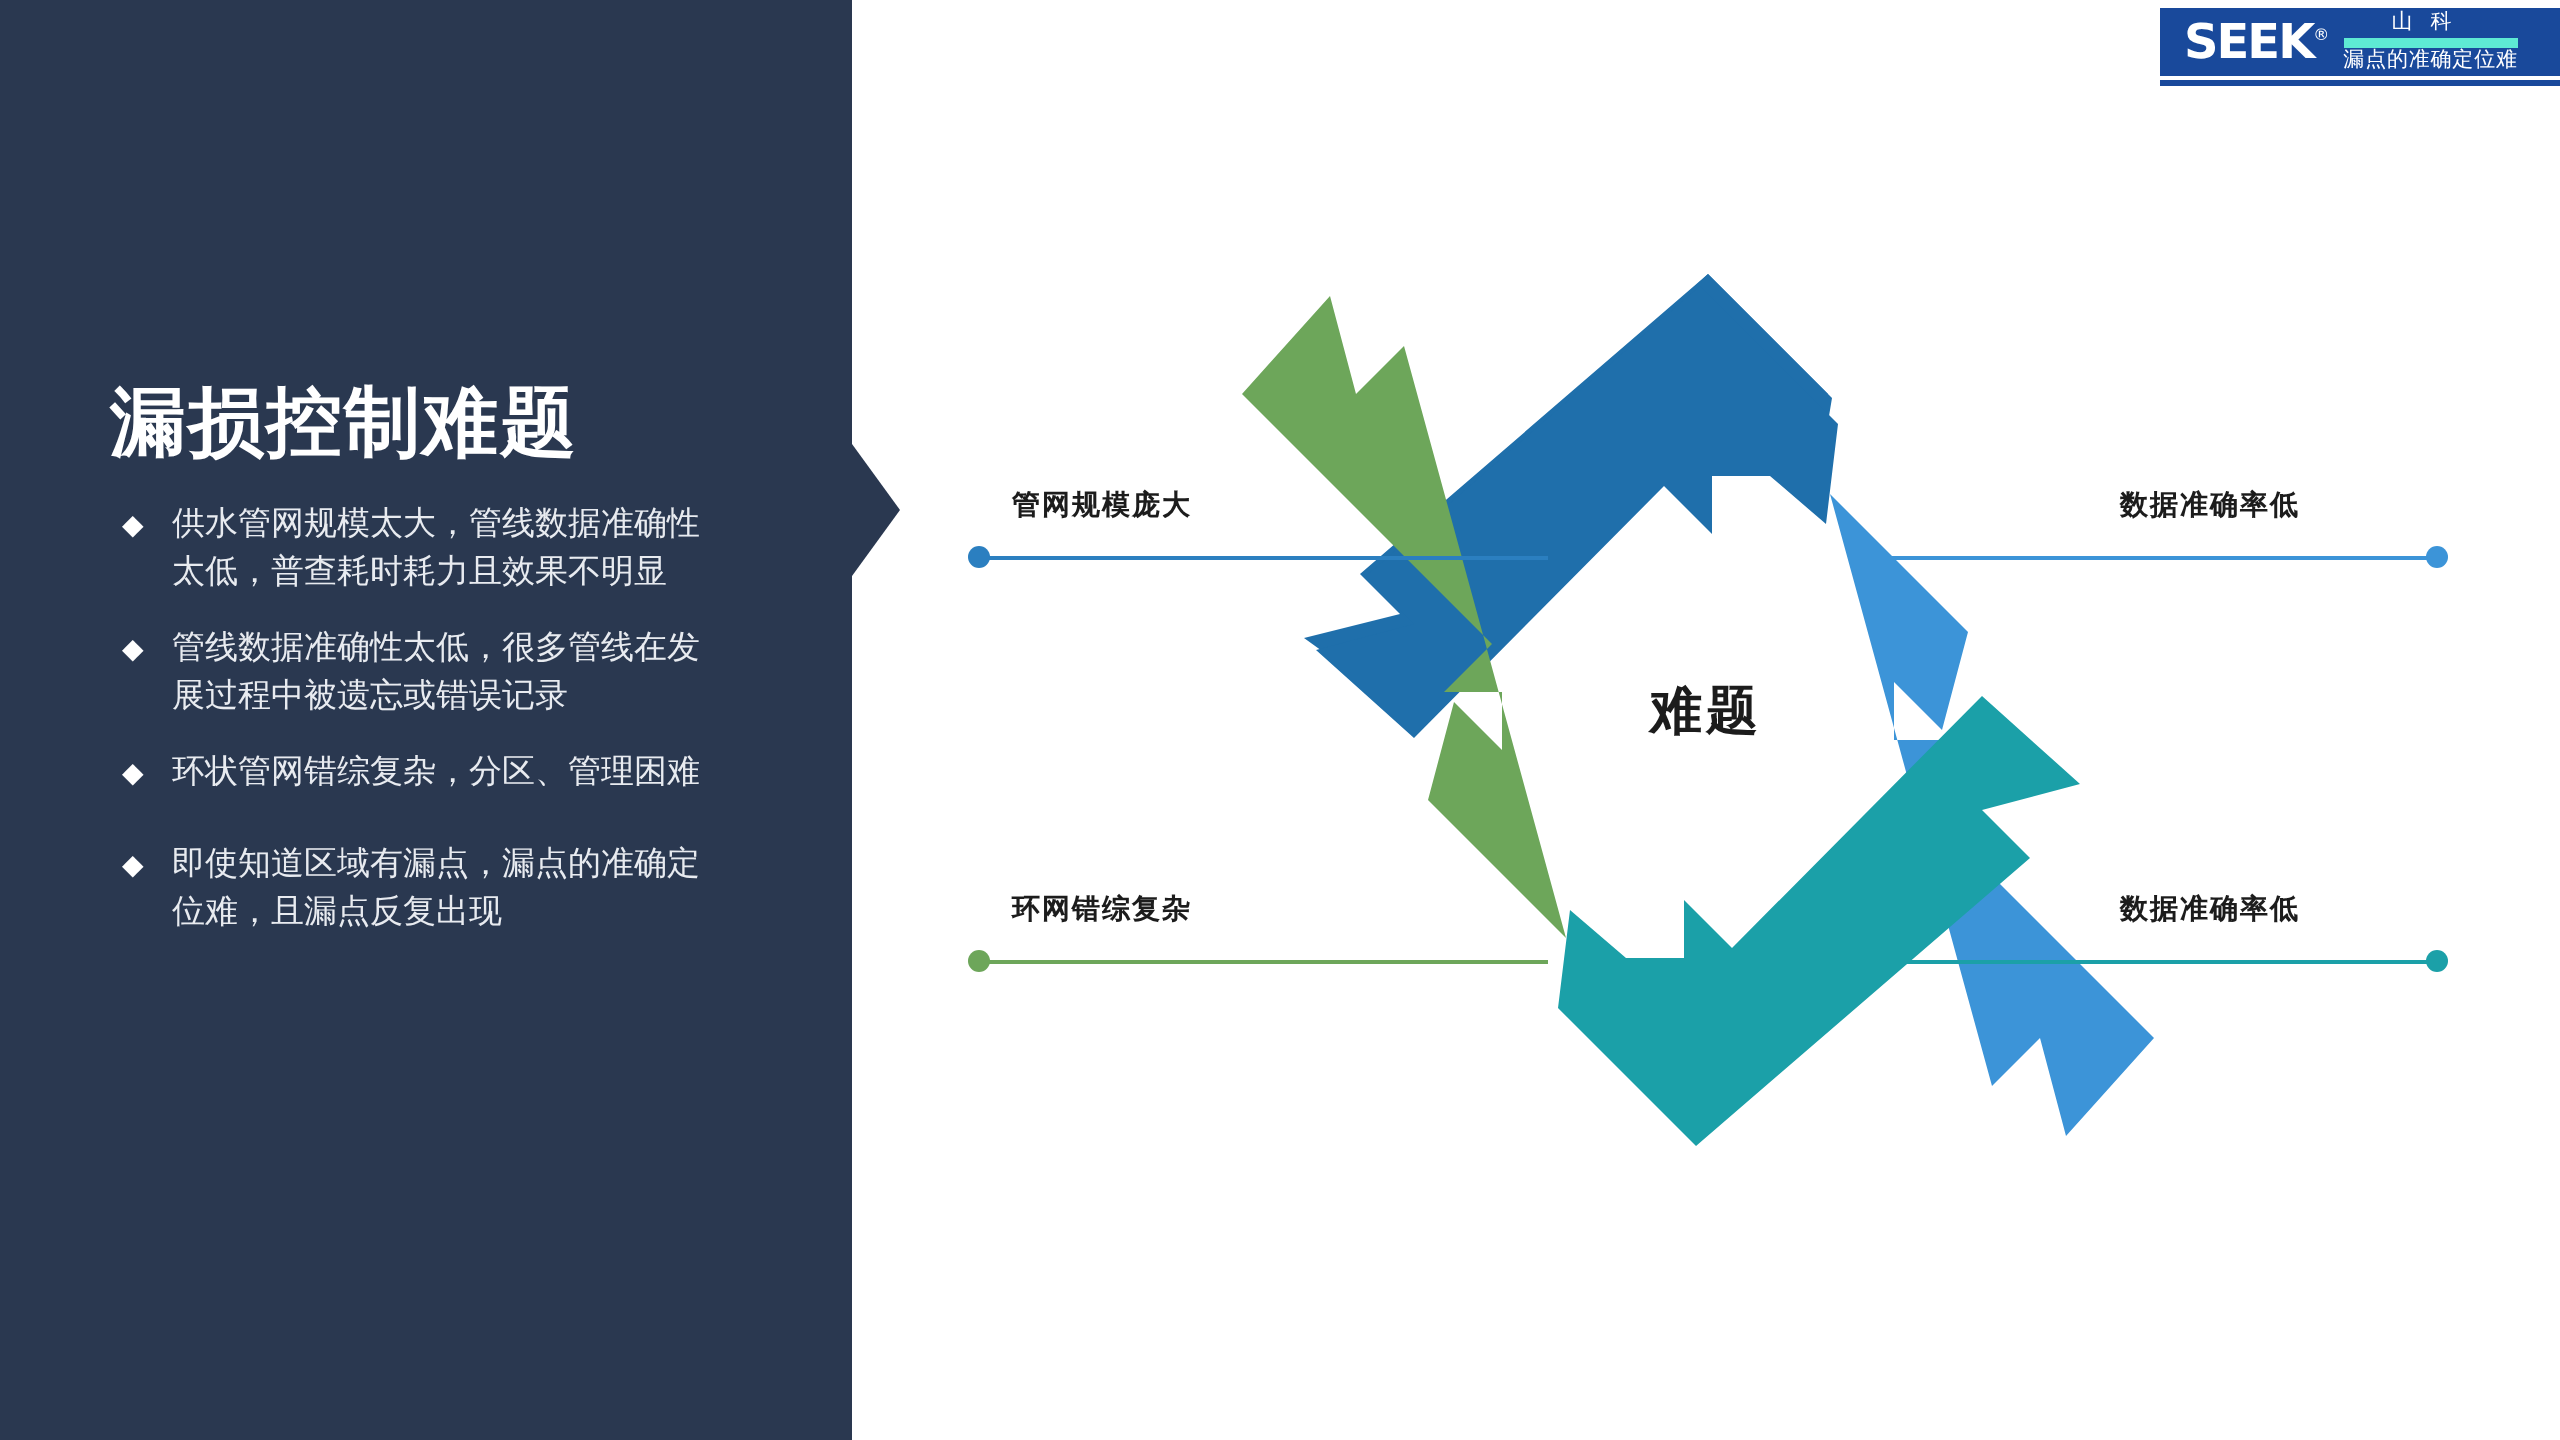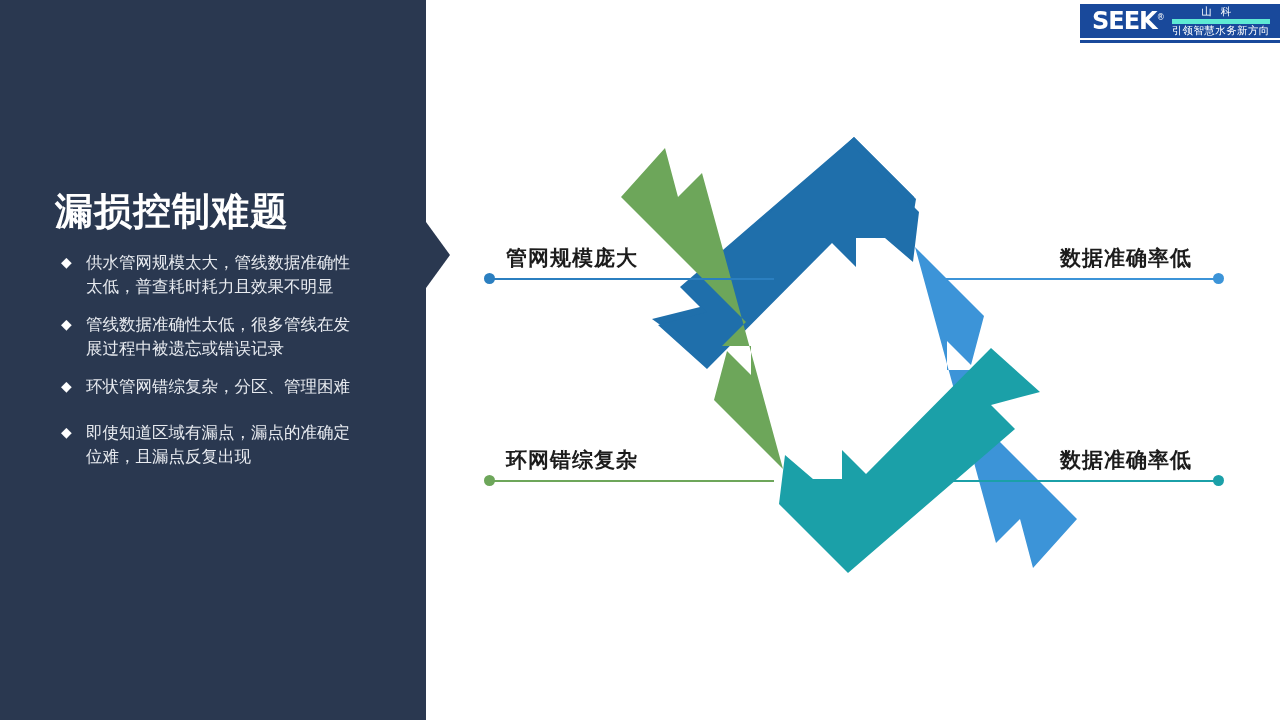--- a/index.html
+++ b/index.html
@@ -167,21 +167,21 @@
     height: 2px;
   }
   .conn-dot {
     position: absolute;
     width: 11px;
     height: 11px;
     border-radius: 50%;
   }
   .conn-label {
     position: absolute;
-    font-size: 21px;
+    font-size: 14px;
     font-weight: bold;
     color: #1c1c1c;
     white-space: nowrap;
     letter-spacing: 1px;
     text-align: center;
   }
 </style>
 </head>
 <body>
 
@@ -209,21 +209,21 @@
       <span class="bullet-mark">◆</span>
       <span>即使知道区域有漏点，漏点的准确定位难，且漏点反复出现</span>
     </div>
   </div>
 
   <div class="logo-wrap">
     <div class="logo-box">
       <div class="logo-mark"><span>SEEK</span><span class="logo-reg">®</span></div>
       <div class="logo-text">
         <div class="logo-cn-top">山科</div>
-        <div class="logo-cn-bot">引领智慧水务新方向</div>
+        <div class="logo-cn-bot">漏点的准确定位难</div>
       </div>
     </div>
     <div class="logo-underbar"></div>
   </div>
 
   <div class="diagram">
 
     <svg class="cycle-svg" viewBox="0 0 470 460">
 
       <polygon fill="#1f6fab" points="235,15 282,62 270,74 290,94 252,132 232,112 220,124 173,77" transform="translate(0,0) rotate(0)" style="display:none"></polygon>
@@ -239,20 +239,21 @@
 
       <polygon fill="#1f6fab" points="424,143 493,212 487,262 459,238 430,238 430,267 406,243 281,369 232,325 281,312 257,288"></polygon>
 
       <polygon fill="#3c94d8" points="489,247 558,316 545,365 521,341 521,370 550,370 526,394 651,519 607,568 594,519 570,543"></polygon>
 
       <polygon fill="#1ba0a8" points="422,573 353,504 359,455 387,479 416,479 416,450 440,474 565,348 614,392 565,405 589,429"></polygon>
 
       <polygon fill="#6da65a" points="357,469 288,400 301,351 325,375 325,346 296,346 320,322 195,197 239,148 252,197 276,173"></polygon>
     </svg>
 
+    <div class="center-label">难题</div>
 
     <div class="conn" style="left:63px; top:278px; width:285px; background:#2b7fc0;"></div>
     <div class="conn-dot" style="left:58px; top:273px; background:#2b7fc0;"></div>
     <div class="conn-label" style="left:80px; top:244px;">管网规模庞大</div>
 
     <div class="conn" style="left:520px; top:278px; width:272px; background:#3c94d8;"></div>
     <div class="conn-dot" style="left:787px; top:273px; background:#3c94d8;"></div>
     <div class="conn-label" style="left:634px; top:244px;">数据准确率低</div>
 
     <div class="conn" style="left:63px; top:480px; width:285px; background:#6da65a;"></div>

